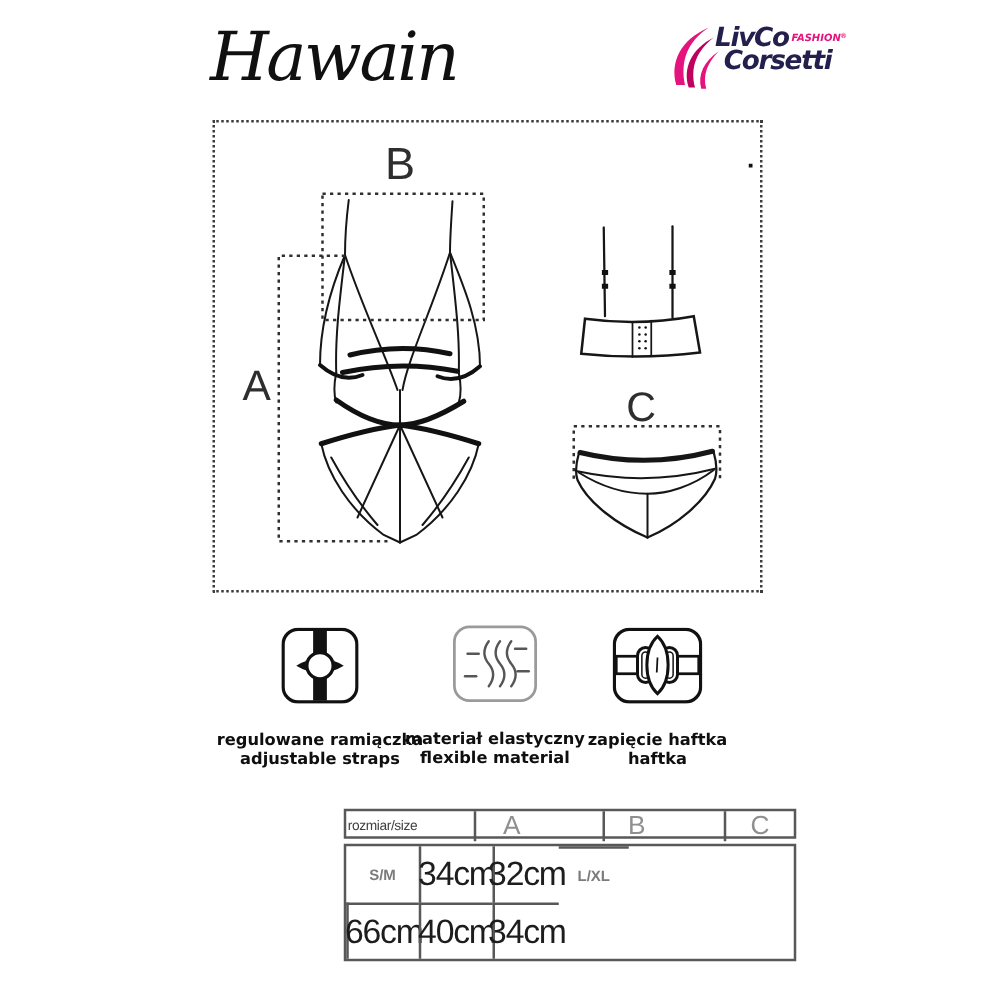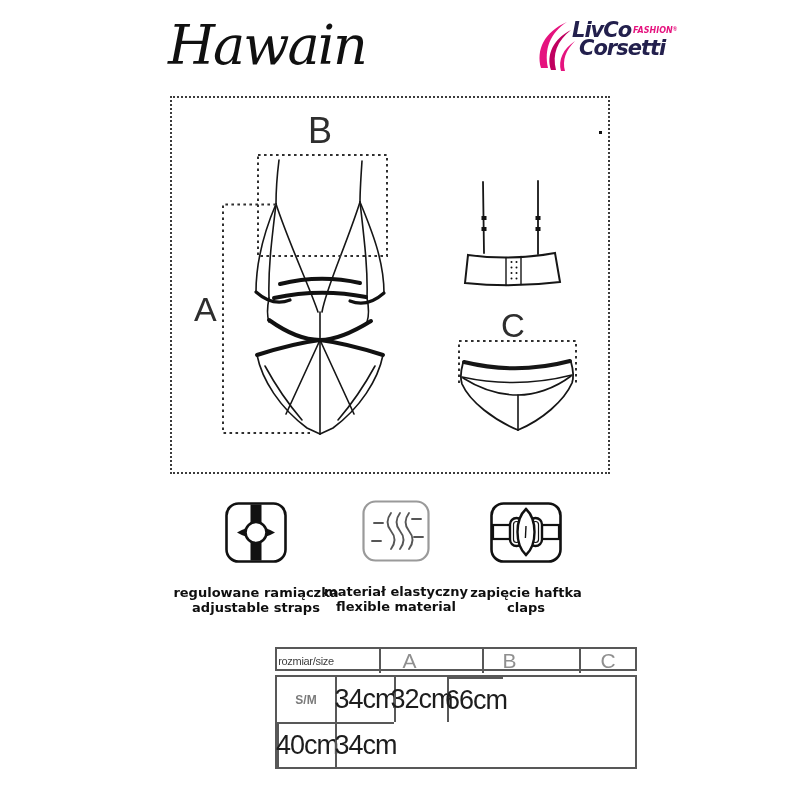--- a/index.html
+++ b/index.html
@@ -201,34 +201,35 @@
       <rect x="51" y="23" width="18" height="14" fill="#fff" stroke="#111" stroke-width="2.2"></rect>
       <rect x="20" y="16" width="13" height="28" rx="6.5" fill="#fff" stroke="#111" stroke-width="2.4"></rect>
       <rect x="23.5" y="19.5" width="6" height="21" rx="3" fill="none" stroke="#111" stroke-width="1.2"></rect>
       <rect x="39" y="16" width="13" height="28" rx="6.5" fill="#fff" stroke="#111" stroke-width="2.4"></rect>
       <rect x="42.5" y="19.5" width="6" height="21" rx="3" fill="none" stroke="#111" stroke-width="1.2"></rect>
       <path d="M36,7 C42.5,13 44.5,21 44.5,30 C44.5,39 42.5,47 36,53 C29.5,47 27.5,39 27.5,30 C27.5,21 29.5,13 36,7 Z" fill="#fff" stroke="#111" stroke-width="2.4"></path>
       <path d="M36,24 L35.4,36" fill="none" stroke="#111" stroke-width="1.4"></path>
     </svg>
     <div class="caption">
       <div>zapięcie haftka</div>
-      <div>claps</div>
+      <div>haftka</div>
     </div>
   </div>
 
   <div class="size-table">
     <div class="st-grid st-header">
       <div class="cell first h-label">rozmiar/size</div>
       <div class="cell h-letter">A</div>
       <div class="cell h-letter">B</div>
       <div class="cell h-letter">C</div>
     </div>
     <div class="st-grid st-body">
       <div class="cell first sz">S/M</div>
       <div class="cell val">34cm</div>
       <div class="cell val">32cm</div>
+      <div class="cell first sz row2">L/XL</div>
       <div class="cell val row2">66cm</div>
       <div class="cell val row2">40cm</div>
       <div class="cell val row2">34cm</div>
     </div>
   </div>
 
 </div>
 
 </body></html>

